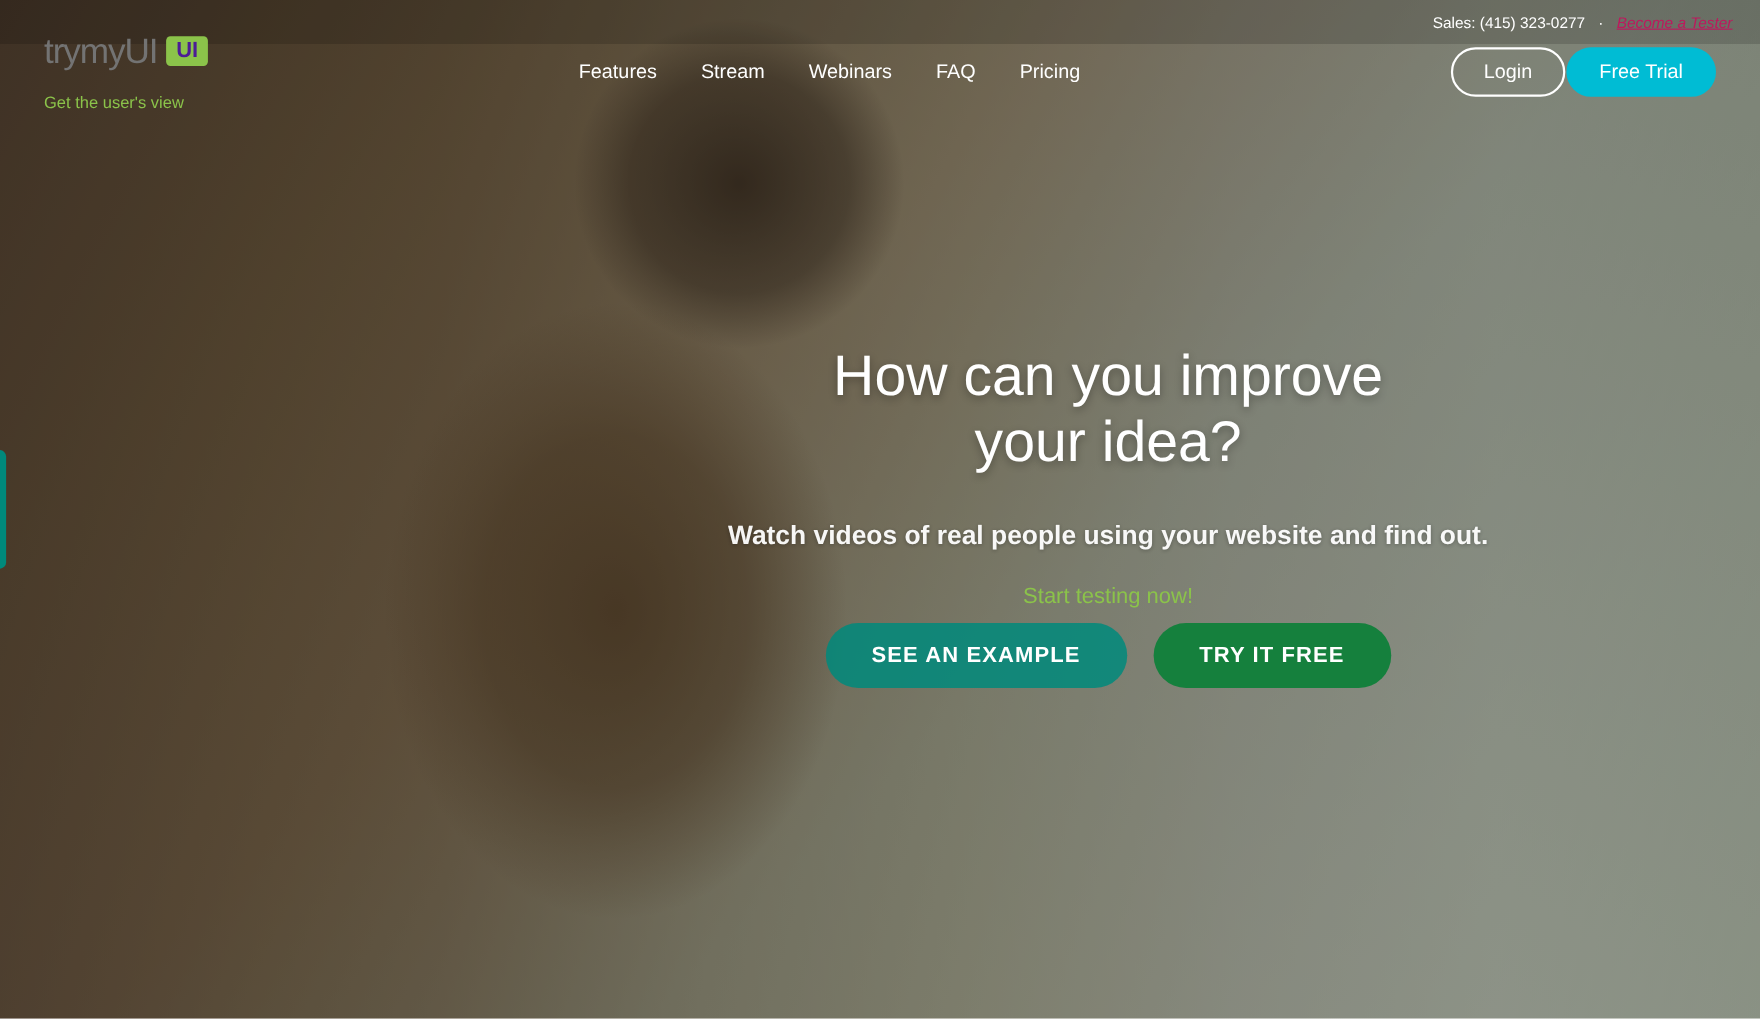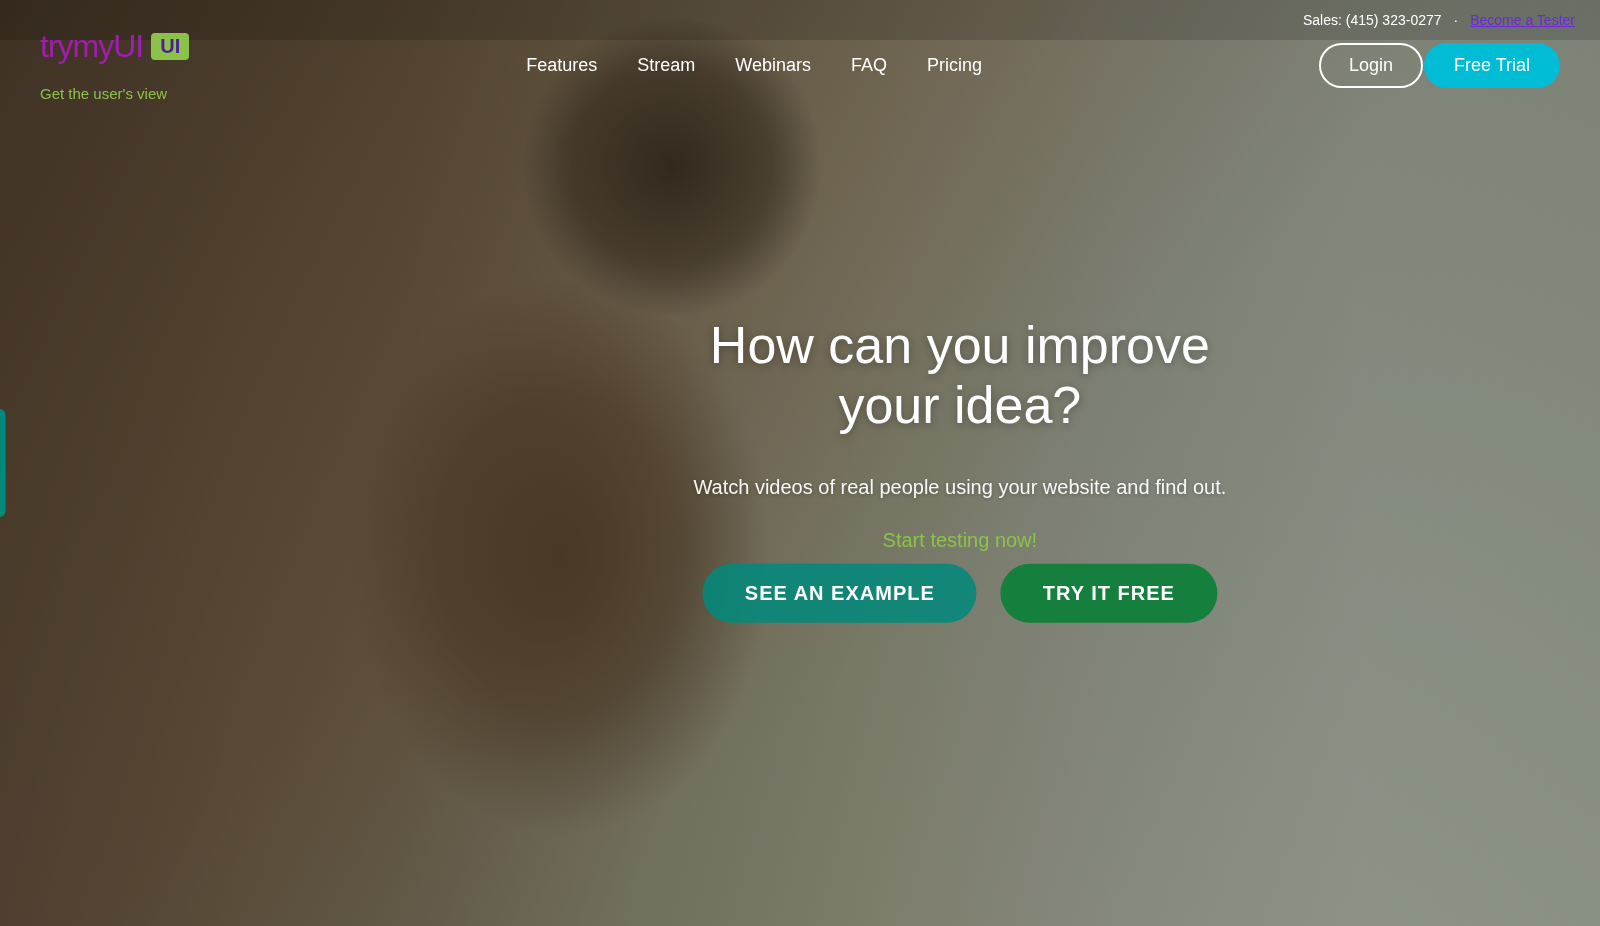--- a/index.html
+++ b/index.html
@@ -86,24 +86,25 @@
 
     .top-bar-text {
       color: #ffffff;
       font-size: 14px;
       display: flex;
       align-items: center;
       gap: 8px;
     }
 
     .top-bar-link {
-      color: #6d28d9;
+      color: #be185d;
       text-decoration: underline;
       font-size: 14px;
       cursor: pointer;
+      font-style: italic;
     }
 
     .top-bar-divider {
       color: #ffffff;
       margin: 0 4px;
     }
 
     
     .navbar {
       position: absolute;
@@ -212,22 +213,22 @@
 
     .hero-headline {
       font-size: 52px;
       font-weight: 300;
       line-height: 1.15;
       margin-bottom: 40px;
       text-shadow: 0 2px 8px rgba(0,0,0,0.3);
     }
 
     .hero-subtext {
-      font-size: 20px;
-      font-weight: 400;
+      font-size: 24px;
+      font-weight: 700;
       margin-bottom: 30px;
       text-shadow: 0 1px 4px rgba(0,0,0,0.3);
       opacity: 0.95;
     }
 
     .hero-cta-label {
       color: #8bc34a;
       font-size: 20px;
       font-weight: 500;
       margin-bottom: 12px;
@@ -277,21 +278,21 @@
   <div class="top-bar-text">
     <span>Sales: (415) 323-0277</span>
     <span class="top-bar-divider">·</span>
     <a class="top-bar-link">Become a Tester</a>
   </div>
 </div>
 
 <nav class="navbar">
   <div class="logo">
     <div class="logo-text">
-    <span style="color:#a21caf; font-size:32px; font-weight:300; letter-spacing:-1px;">trymyUI</span>
+    <span style="color:#737373; font-size:32px; font-weight:300; letter-spacing:-1px;">trymyUI</span>
     <span style="background:#8bc34a; color:#4c1d95; font-size:20px; font-weight:700; padding:2px 9px; border-radius:4px; margin-left:2px;">UI</span>
   </div>
     <span class="logo-tagline">Get the user's view</span>
   </div>
 
   <div class="nav-links">
     <a class="nav-link">Features</a>
     <a class="nav-link">Stream</a>
     <a class="nav-link">Webinars</a>
     <a class="nav-link">FAQ</a>

